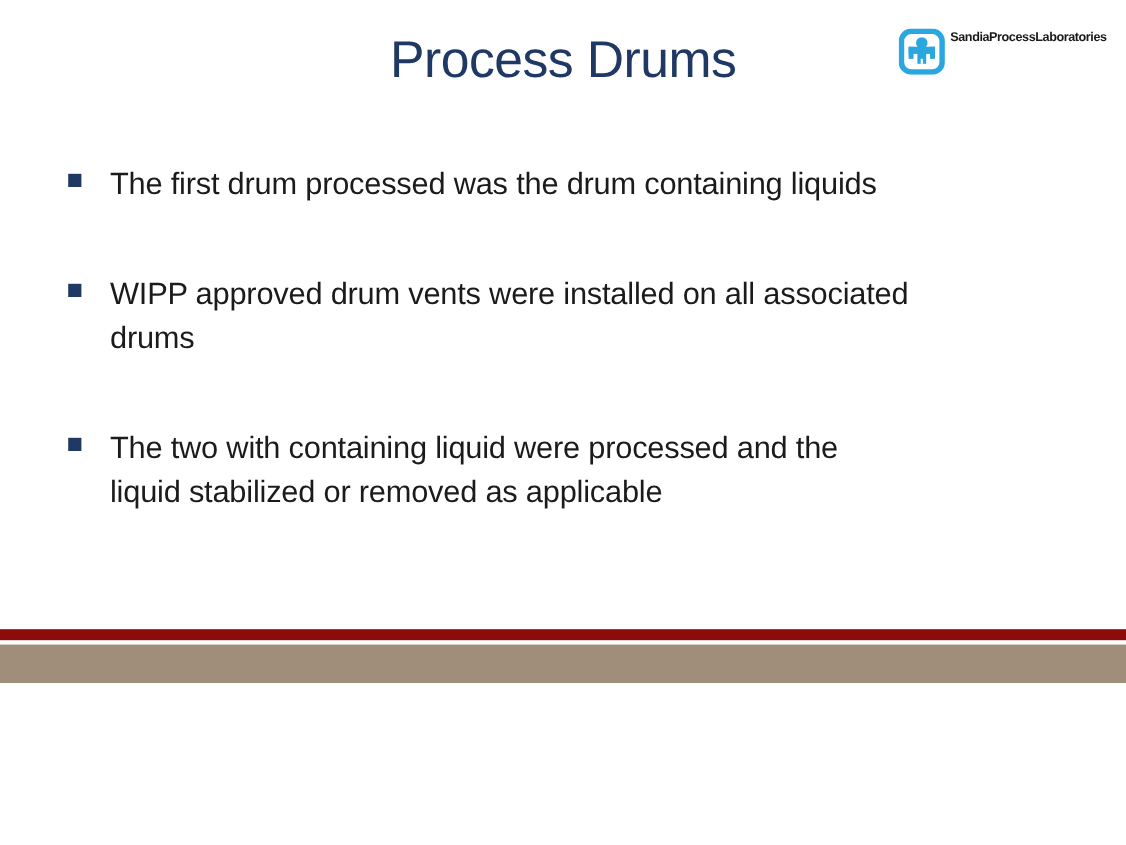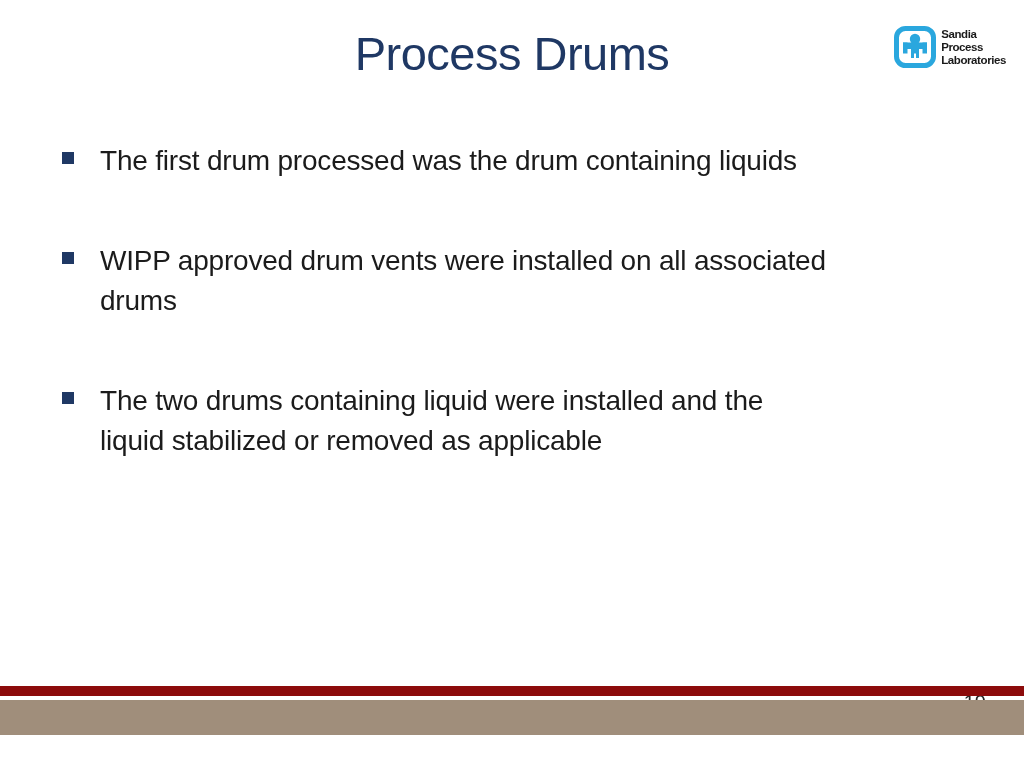--- a/index.html
+++ b/index.html
@@ -3,21 +3,21 @@
 <meta charset="utf-8">
 <style>
   html, body {
     margin: 0;
     padding: 0;
     background: #ffffff;
   }
   .slide {
     position: relative;
     width: 1024px;
-    height: 735px;
+    height: 621px;
     background: var(--background, #ffffff);
     overflow: hidden;
     font-family: "Liberation Sans", sans-serif;
   }
   .title {
     position: absolute;
     top: 26px;
     left: 0;
     width: 100%;
     margin: 0;
@@ -31,34 +31,34 @@
     position: absolute;
     top: 26px;
     right: 18px;
     display: flex;
     align-items: flex-start;
     gap: 5px;
   }
   .logo svg { display: block; }
   .logo-text {
     display: flex;
-    flex-direction: column;
+    flex-direction: row;
     padding-top: 2px;
   }
   .logo-text span {
     font-size: 11.5px;
     line-height: 13px;
     font-weight: 700;
     letter-spacing: -0.4px;
     color: #1a1a1a;
     white-space: nowrap;
   }
   .content {
     position: absolute;
-    top: 141px;
+    top: 147px;
     left: 62px;
     right: 60px;
   }
   .bullet-row {
     display: flex;
     align-items: flex-start;
     margin-bottom: 60px;
   }
   .marker {
     flex: 0 0 auto;
@@ -137,21 +137,21 @@
       <span class="marker"></span>
       <span class="bullet-text">
         <span class="ln">WIPP approved drum vents were installed on all associated</span>
         <span class="ln">drums</span>
       </span>
     </div>
 
     <div class="bullet-row">
       <span class="marker"></span>
       <span class="bullet-text">
-        <span class="ln">The two drums containing liquid were installed and the</span>
+        <span class="ln">The two with containing liquid were processed and the</span>
         <span class="ln">liquid stabilized or removed as applicable</span>
       </span>
     </div>
 
   </div>
 
   <div class="page-number">19</div>
 
   <div class="bar-red"></div>
   <div class="bar-tan"></div>

